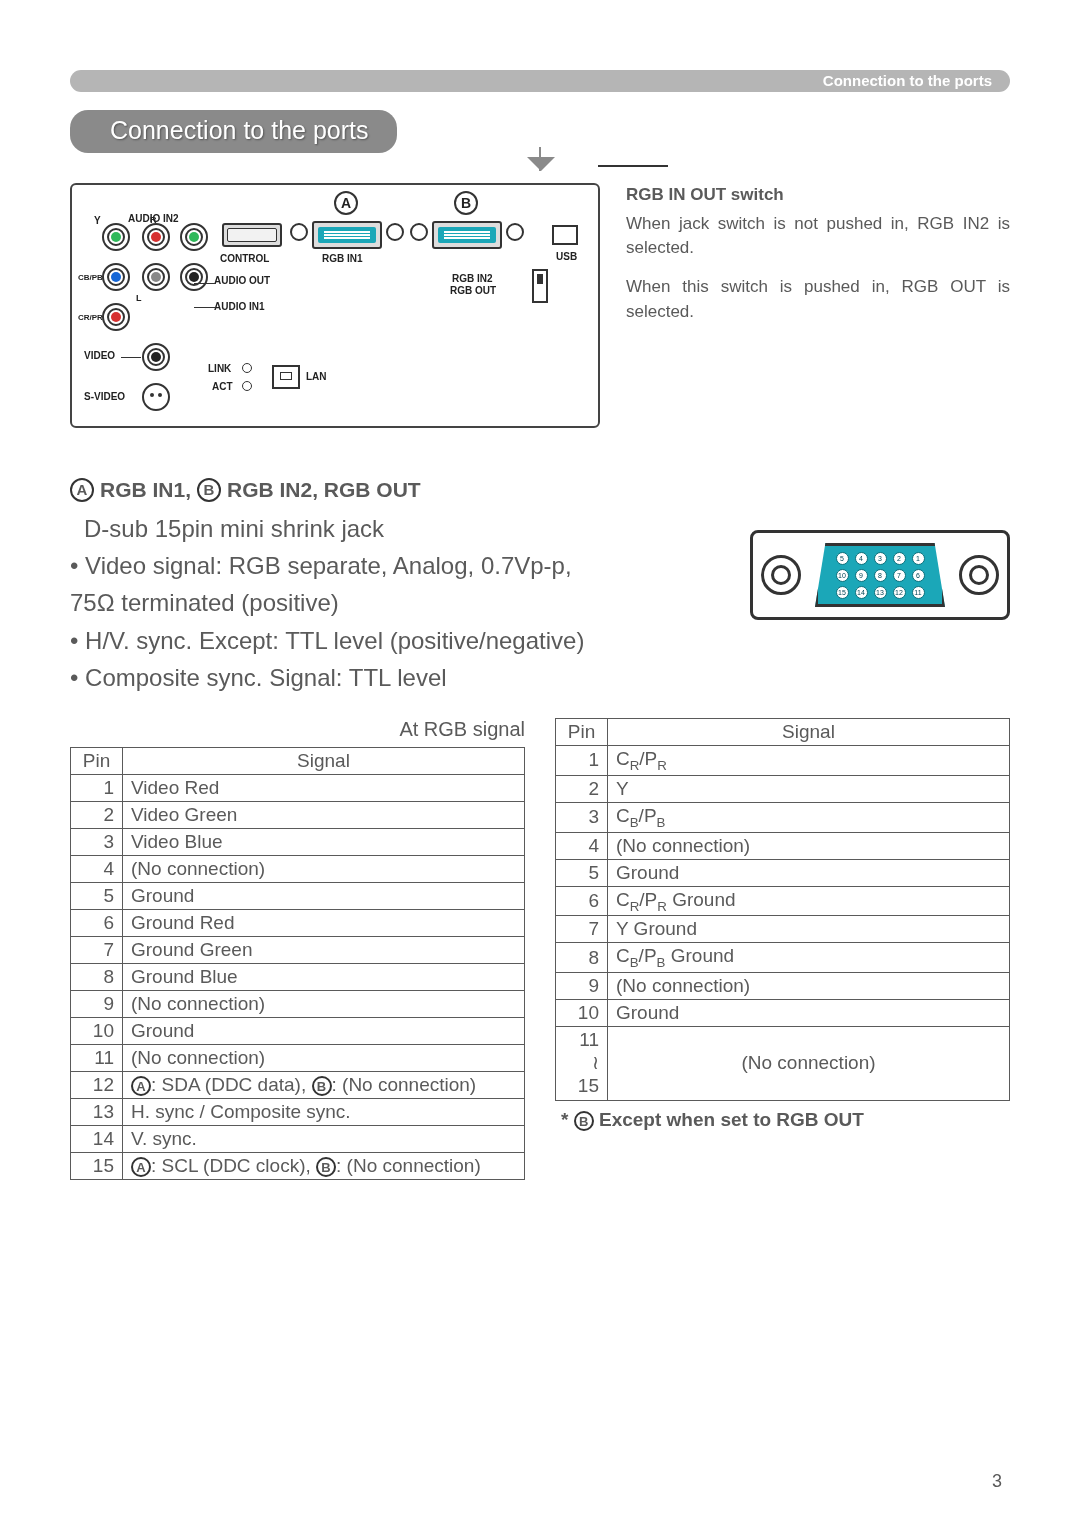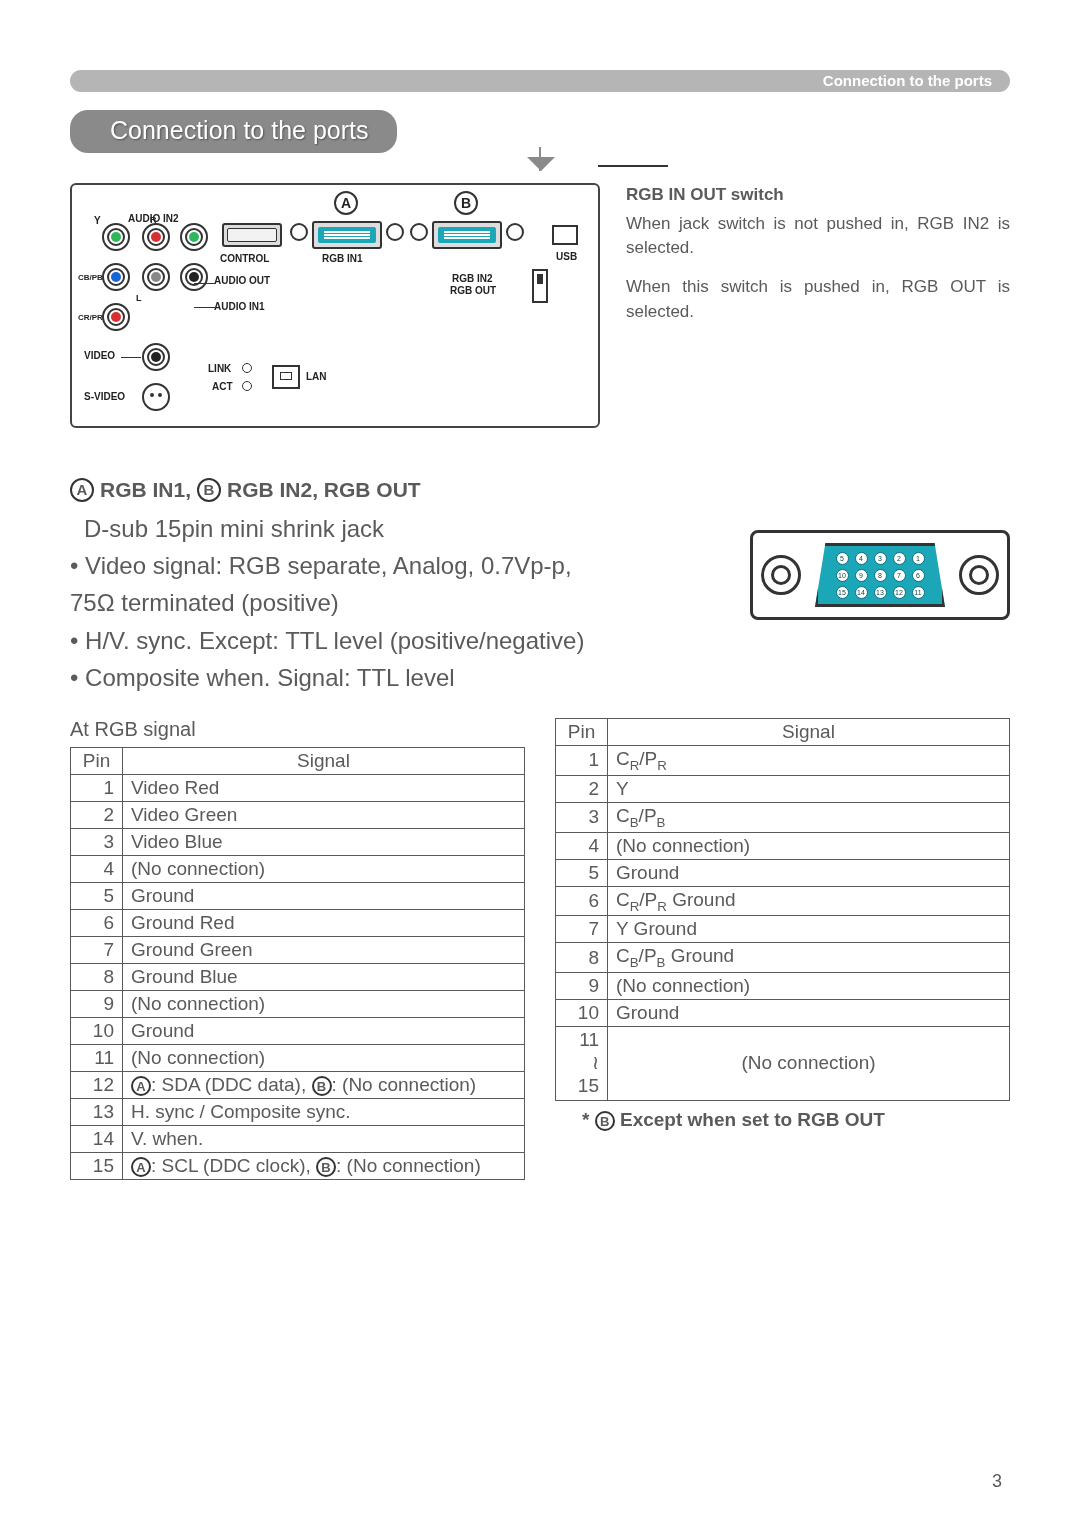--- a/index.html
+++ b/index.html
@@ -96,28 +96,28 @@
   .circled { display:inline-block; width:24px; height:24px; border:2px solid #333; border-radius:50%; text-align:center; line-height:20px; font-weight:bold; font-size:15px; }
   .spec-list {
     font-size: 24px;
     line-height: 1.55;
     margin-bottom: 22px;
     width: 560px;
   }
   .spec-list .indent { padding-left: 14px; }
   .tables-row { display:flex; gap:30px; }
   .tbl-block { flex:1; }
-  .tbl-caption { text-align:left; font-size:20px; margin-bottom:6px; }
+  .tbl-caption { text-align:right; font-size:20px; margin-bottom:6px; }
   table { border-collapse: collapse; width:100%; font-size:19px; }
   th, td { border:1px solid #5a5a5a; padding: 2px 8px; text-align:left; }
   th { font-weight:normal; text-align:center; }
   td.pin { text-align:right; width:52px; }
   .inline-circled { display:inline-block; width:20px; height:20px; border:2px solid #333; border-radius:50%; text-align:center; line-height:17px; font-size:13px; font-weight:bold; vertical-align:middle; }
   .sub { font-size:0.7em; vertical-align:sub; }
-  .footnote { font-size:19px; font-weight:bold; margin-top:8px; padding-left:6px;margin-left:21px; }
+  .footnote { font-size:19px; font-weight:bold; margin-top:8px; padding-left:6px; }
   .page-num { position:absolute; bottom:40px; right:78px; font-size:18px; }
   .vga-right {
     position:absolute; top:530px; right:70px; width:260px; height:90px;
     border:3px solid #333; border-radius:8px; display:flex; align-items:center; justify-content:space-between; padding:0 8px;
   }
   .vga-right .stud { width:40px; height:40px; border:3px solid #333; border-radius:50%; position:relative;}
   .vga-right .stud::after{content:'';position:absolute;inset:7px;border:3px solid #333;border-radius:50%;}
   .vga-right .trap {
     background:#1ba7b8; width:130px; height:64px; border:3px solid #333;
     clip-path: polygon(8% 0,92% 0,100% 100%,0 100%);
@@ -296,21 +296,21 @@
   <span class="circled">B</span>
   <span>RGB IN2, RGB OUT</span>
 </div>
 
 
 <div class="spec-list">
   <div class="indent">D-sub 15pin mini shrink jack</div>
   <div>• Video signal: RGB separate, Analog, 0.7Vp-p,</div>
   <div>75Ω terminated (positive)</div>
   <div>• H/V. sync. Except: TTL level (positive/negative)</div>
-  <div>• Composite when. Signal: TTL level</div>
+  <div>• Composite sync. Signal: TTL level</div>
 </div>
 
 
 <div class="tables-row">
   <div class="tbl-block">
     <div class="tbl-caption">At RGB signal</div>
     <table>
       <thead>
         <tr>
           <th>Pin</th>
@@ -365,21 +365,21 @@
           <tr>
             <td class="pin">12</td>
             <td><span class="inline-circled">A</span>: SDA (DDC data), <span class="inline-circled">B</span>: (No connection)</td>
           </tr>
           <tr>
             <td class="pin">13</td>
             <td>H. sync / Composite sync.</td>
           </tr>
           <tr>
             <td class="pin">14</td>
-            <td>V. when.</td>
+            <td>V. sync.</td>
           </tr>
           <tr>
             <td class="pin">15</td>
             <td><span class="inline-circled">A</span>: SCL (DDC clock), <span class="inline-circled">B</span>: (No connection)</td>
           </tr>
         </tbody>
     </table>
   </div>
 
   <div class="tbl-block">

